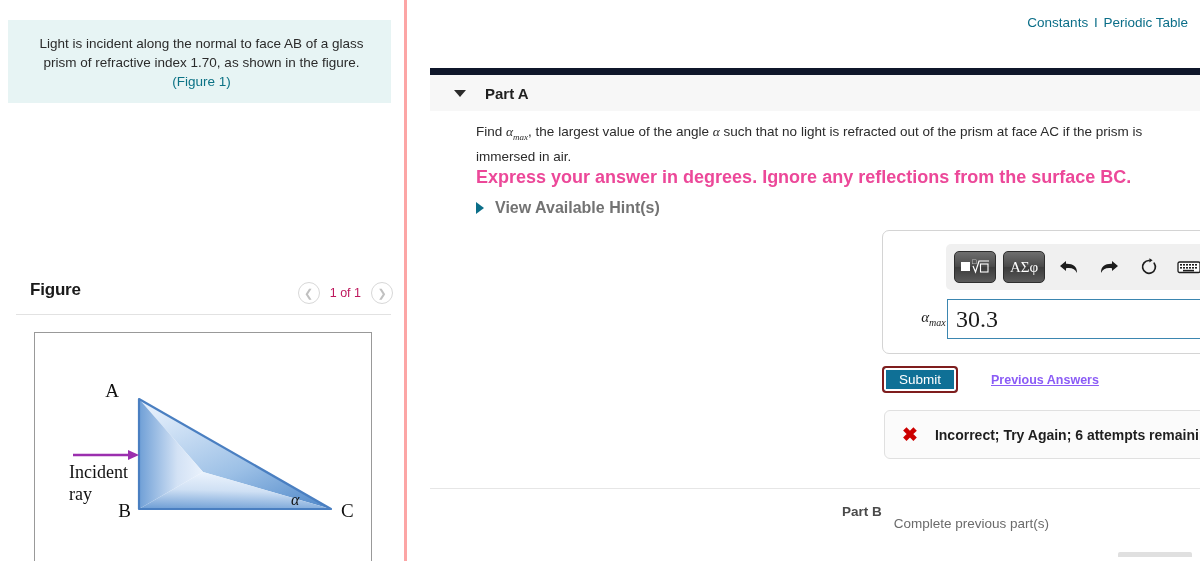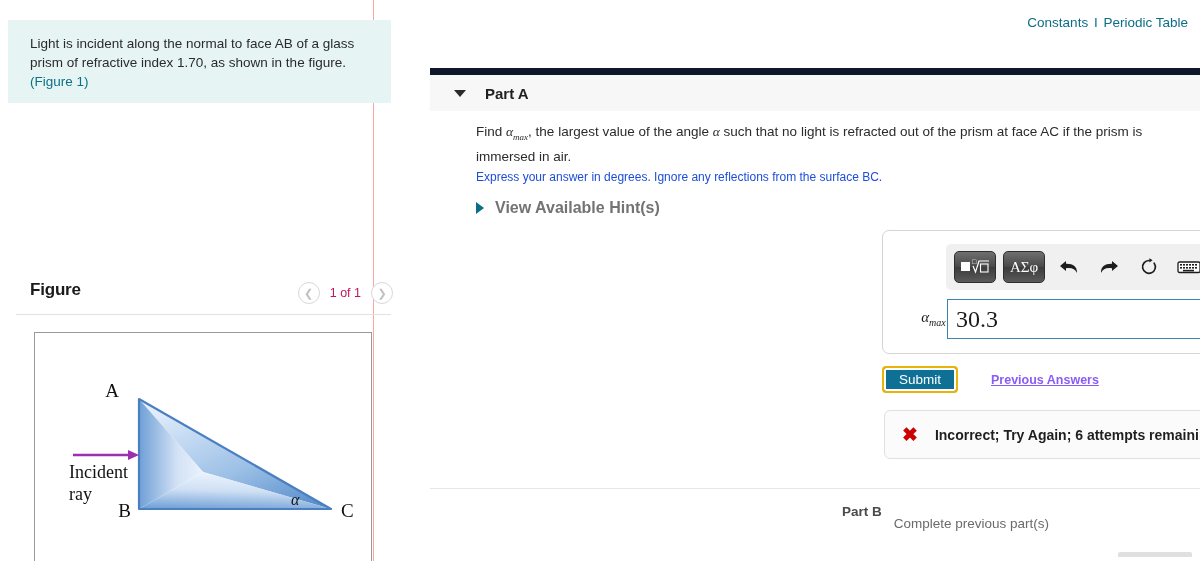--- a/index.html
+++ b/index.html
@@ -7,23 +7,24 @@
     margin: 0; padding: 0;
     width: 1200px; height: 561px;
     background: #ffffff;
     font-family: "Liberation Sans", sans-serif;
     overflow: hidden;
   }
   #page { position: relative; width: 1200px; height: 561px; background:#fff; }
 
   
   #left-col {
-    position: absolute; left: 0; top: 0; width: 374px; height: 561px;
-    border-right: 1px solid #fca5a5;
+    position: absolute; left: 0; top: 0; width: 407px; height: 561px;
+    border-right: 3px solid #fca5a5;
     background: #fff;
+    text-align: center;
   }
   #prompt-box {
     position: absolute; left: 8px; top: 20px; width: 383px; min-height: 72px;
     background: #e7f4f4;
     padding: 14px 18px 12px 22px;
   }
   #prompt-text {
     font-size: 13.5px; line-height: 19px; color: #2b2b2b;
     font-family: "Liberation Sans", sans-serif;
   }
@@ -77,21 +78,21 @@
   #partA-label {
     margin-left:19px; font-size:15px; font-weight:bold; color:#1f1f1f;
   }
 
   #question-text {
     position:absolute; left:68px; top:118px; width:710px;
     font-size:13.5px; line-height:19px; color:#2b2b2b;
   }
   #question-bold {
     position:absolute; left:68px; top:164px; width:710px;
-    font-size:12px; line-height:19px; font-weight:normal; color:#1d4ed8;
+    font-size:18px; line-height:19px; font-weight:bold; color:#ec4899;
   }
 
   #hints-row {
     position:absolute; left:68px; top:195px; display:flex; align-items:center; gap:11px;
     cursor:pointer;
   }
   #hints-caret {
     width:0; height:0;
     border-top:6px solid transparent; border-bottom:6px solid transparent;
     border-left:8px solid #0b6e88;
@@ -128,21 +129,21 @@
   #ans-input {
     position:absolute; left:64px; top:68px; width:330px; height:40px;
     border:1px solid #3b86b0; background:#fff;
     font-family:"Liberation Serif", serif; font-size:24px; color:#1a1a1a;
     padding:2px 8px; outline:none;
   }
 
   #submit-row { position:absolute; left:474px; top:362px; display:flex; align-items:center; }
   #submit-btn {
     width:76px; height:27px; border-radius:4px;
-    background:#0f7096; border:2px solid #eab308; box-shadow: inset 0 0 0 2px #ffffff;
+    background:#0f7096; border:2px solid #7f1d1d; box-shadow: inset 0 0 0 2px #ffffff;
     color:#ffffff; font-size:13.5px; font-family:"Liberation Sans", sans-serif;
     display:flex; align-items:center; justify-content:center; cursor:pointer;
   }
   #prev-answers {
     margin-left:33px; font-size:12.5px; font-weight:bold; color:#8b5cf6;
     text-decoration:underline; cursor:pointer;
   }
 
   #feedback-box {
     position:absolute; left:476px; top:406px; width:360px; height:49px;

